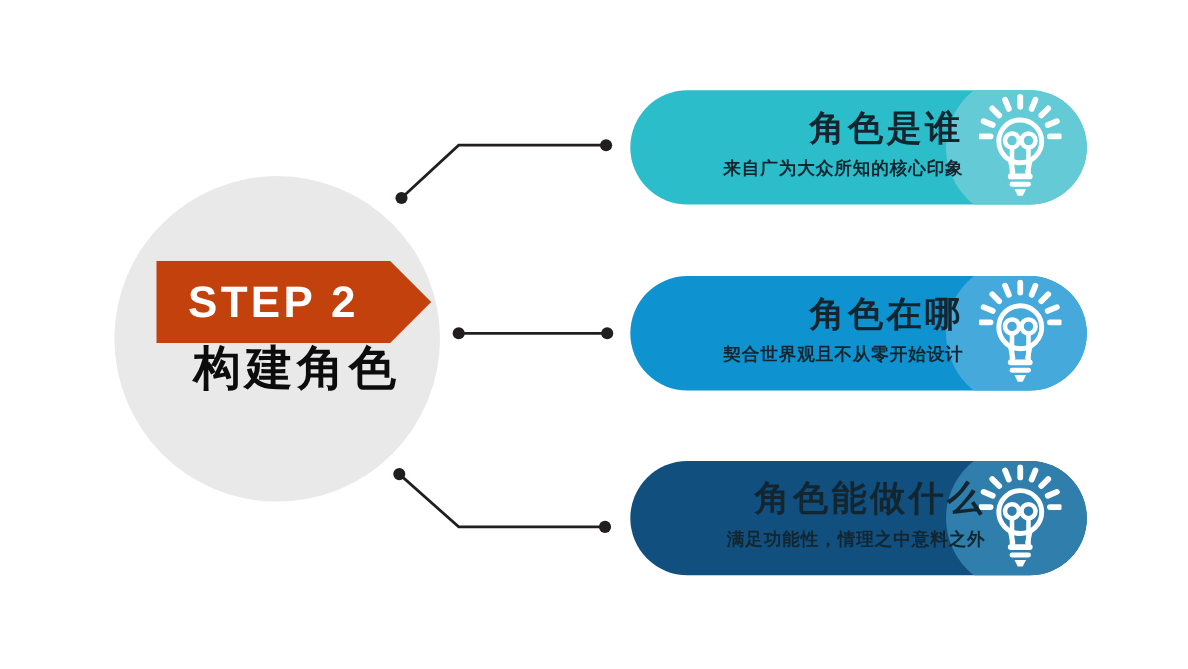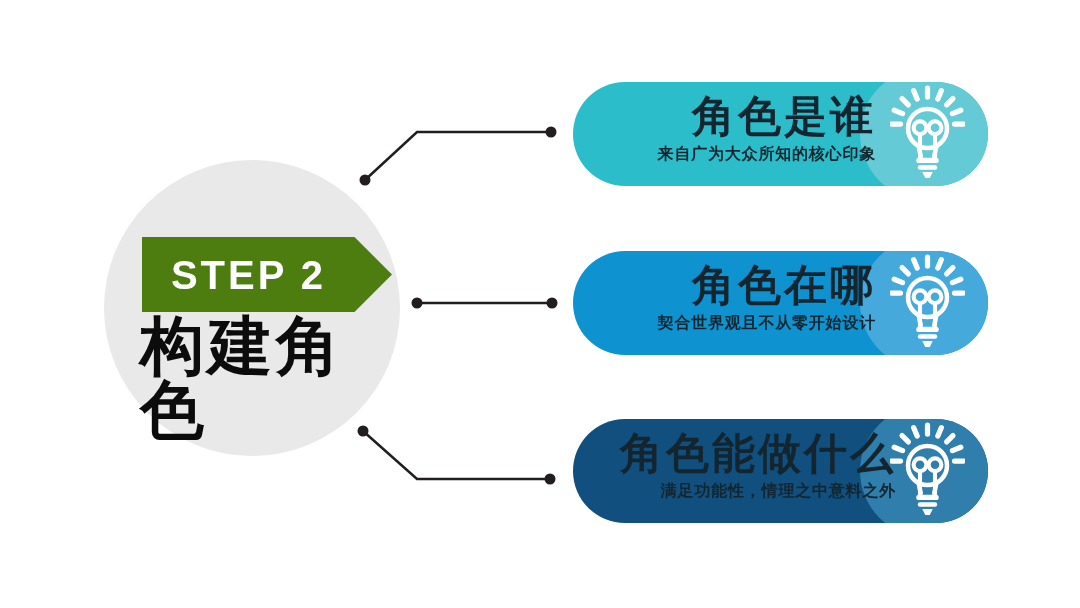--- a/index.html
+++ b/index.html
@@ -15,22 +15,22 @@
   .step-banner{
     position:absolute;left:142px;top:237px;width:250px;height:75px;
     clip-path:polygon(0 0,85% 0,100% 50%,85% 100%,0 100%);
     display:flex;align-items:center;justify-content:center;
     padding-right:37px;box-sizing:border-box;
   }
   .step-label{
     color:#ffffff;font-size:40px;font-weight:800;letter-spacing:3px;line-height:1;
   }
   .step-title{
-    position:absolute;left:140px;top:314px;width:224px;text-align:left;
-    font-size:64px;font-weight:700;letter-spacing:4px;color:#0c0c0c;line-height:1;
+    position:absolute;left:140px;top:314px;width:224px;text-align:right;
+    font-size:43px;font-weight:700;letter-spacing:4px;color:#0c0c0c;line-height:1;
   }
   
   .connectors{position:absolute;left:0;top:0;width:1080px;height:608px;}
   .connectors polyline,.connectors line{fill:none;stroke:#221E1F;stroke-width:2.5;}
   .connectors circle{fill:#221E1F;stroke:none;}
   
   .pill{
     position:absolute;left:573px;width:415px;height:104px;border-radius:52px;
     overflow:hidden;
   }
@@ -43,21 +43,21 @@
   .bulb{
     position:absolute;left:317px;top:3px;width:75px;height:96px;
   }
   .bulb .stroke{fill:none;stroke:#ffffff;stroke-linecap:round;}
   .bulb .fill{fill:#ffffff;stroke:none;}
   .pill-text{
     position:absolute;top:11px;right:112px;text-align:right;white-space:nowrap;
   }
   .pill-3 .pill-text{right:92px;}
   .pill-title{
-    font-size:43px;font-weight:800;letter-spacing:3px;color:#132630;line-height:46px;
+    font-size:32px;font-weight:800;letter-spacing:3px;color:#132630;line-height:46px;
   }
   .pill-subtitle{
     font-size:16px;font-weight:700;letter-spacing:0.8px;color:#132630;line-height:30px;
   }
 </style>
 </head>
 <body>
 
 <div class="canvas">
 
@@ -67,21 +67,21 @@
     <polyline points="363,431 417,479 550,479"></polyline>
     <circle cx="365" cy="180" r="5.5"></circle>
     <circle cx="551" cy="132" r="5.5"></circle>
     <circle cx="417" cy="303" r="5.5"></circle>
     <circle cx="552" cy="303" r="5.5"></circle>
     <circle cx="363" cy="431" r="5.5"></circle>
     <circle cx="550" cy="479" r="5.5"></circle>
   </svg>
 
   <div class="step-circle" style="background: rgb(233, 233, 234);"></div>
-  <div class="step-banner" style="background: #4d7c0f;">
+  <div class="step-banner" style="background: #c2410c;">
     <span class="step-label">STEP 2</span>
   </div>
   <div class="step-title">构建角色</div>
 
   <div class="pill pill-1" style="background: rgb(43, 189, 202);">
     <div class="swoosh" style="background: rgb(99, 202, 214);"></div>
     <svg class="bulb" viewBox="0 0 100 128">
       <g class="stroke" stroke-width="7">
         <line x1="14" y1="52" x2="2" y2="52"></line>
           <line x1="16.7" y1="38.2" x2="5.6" y2="33.6"></line>

